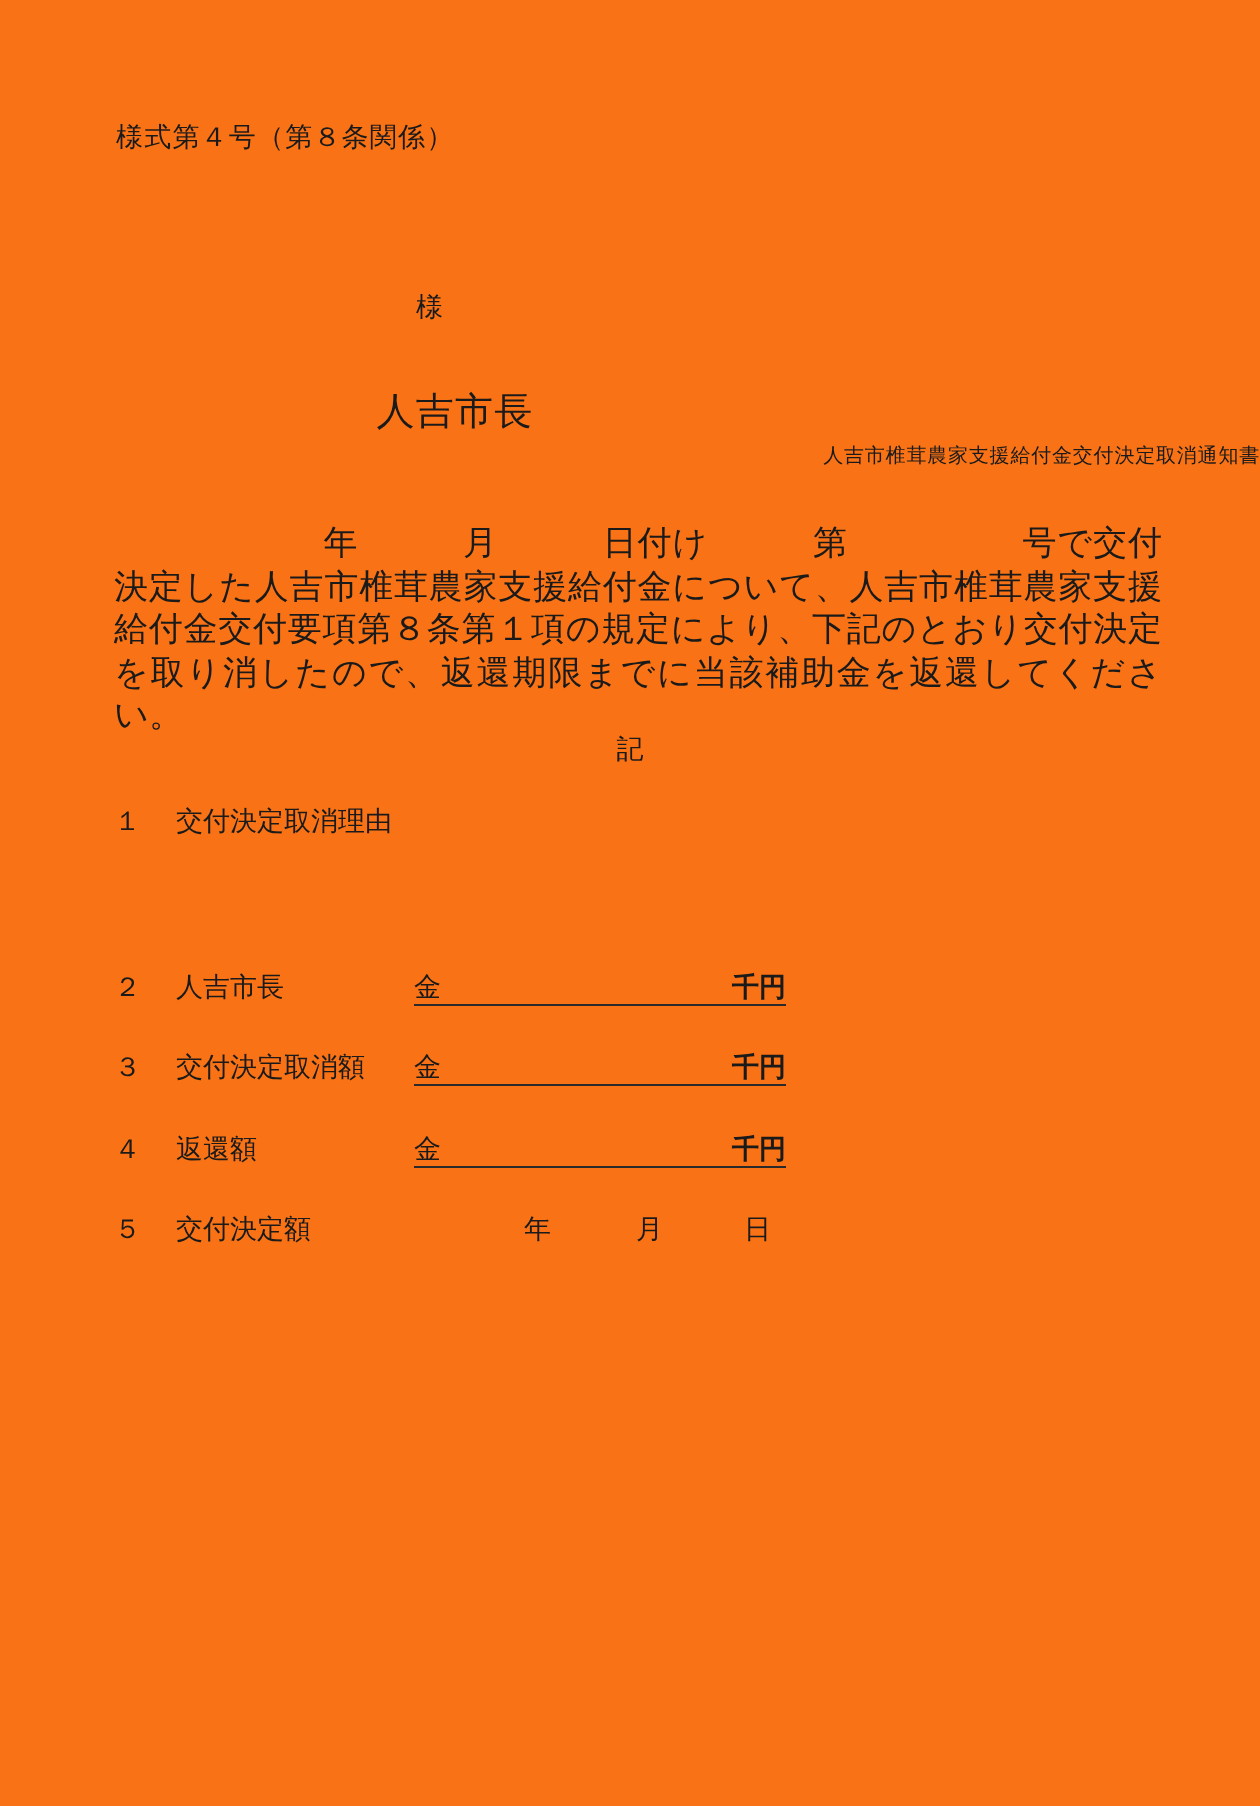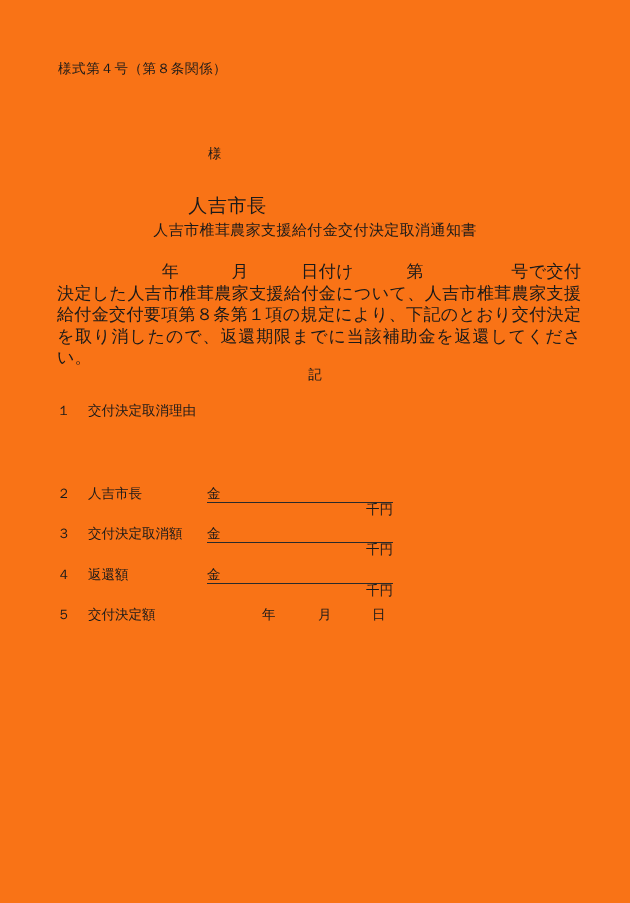--- a/index.html
+++ b/index.html
@@ -56,22 +56,22 @@
     width: 455px;
     text-align: center;
     font-size: 19px;
     letter-spacing: 0.6px;
   }
 
   .doc-title {
     left: 0;
     top: 221px;
     width: 630px;
-    text-align: center;
-    font-size: 15px;
+    text-align: right;
+    font-size: 10px;
     letter-spacing: 0.4px;
   }
 
   .body-para {
     position: absolute;
     left: 57px;
     top: 261px;
     width: 524px;
     font-size: 17px;
     line-height: 21.5px;
@@ -116,21 +116,21 @@
     display: inline-block;
     border-bottom: 1px solid #2a2a2a;
     width: 186px;
     box-sizing: border-box;
     position: relative;
     height: 19px;
     line-height: 19px;
     white-space: pre;
   }
   .money .yen-lead { position: absolute; left: 0; top: 0; }
-  .money .unit { position: absolute; right: 0; top: 16px; }
+  .money .unit { position: absolute; right: 0; top: 0; font-weight: bold; }
 
   .date-fields {
     display: inline-block;
     width: 186px;
     position: relative;
     height: 19px;
     line-height: 19px;
     white-space: pre;
   }
   .date-fields .y { position: absolute; left: 55px; top: 0; }

